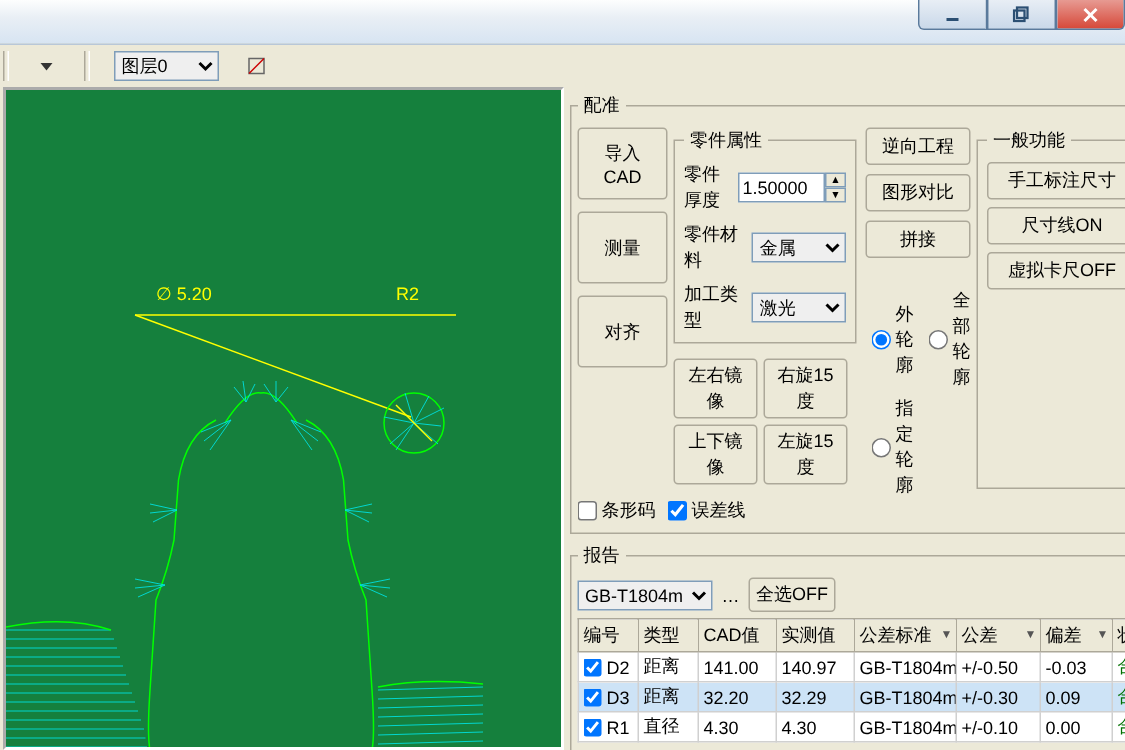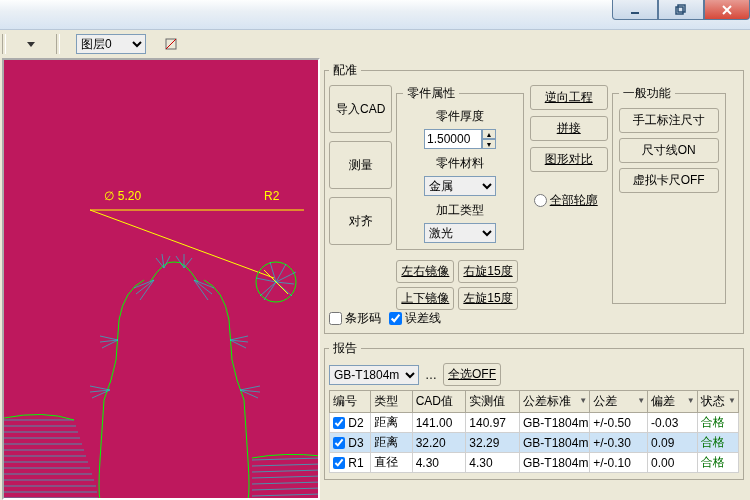--- a/index.html
+++ b/index.html
@@ -14,46 +14,46 @@
 .tbtn svg { width: 12px; height: 12px; }
 
 
 .toolbar { height: 28px; display: flex; align-items: center; padding-left: 2px; gap: 16px; background: #ece9d8; }
 .toolbar .sep { width: 4px; height: 20px; border-left: 1px solid #aca899; border-right: 1px solid #fff; }
 .toolbar select { height: 20px; font-size: 12px; }
 .tb-icon { width: 18px; height: 18px; display: inline-flex; align-items: center; justify-content: center; }
 
 
 .main { display: flex; height: 442px; }
-.canvas-wrap { width: 318px; border: 2px inset #fff; background: #be185d; position: relative; overflow: hidden; margin: 0 2px; }
+.canvas-wrap { width: 374px; border: 2px inset #fff; background: #15803d; position: relative; overflow: hidden; margin: 0 2px; }
 .canvas-wrap svg { position: absolute; top: 0; left: 0; }
 
 .right { flex: 1; padding: 4px 6px 0 2px; overflow: hidden; }
 
 fieldset { border: 1px solid #aca899; margin-bottom: 6px; padding: 6px 4px 6px 4px; position: relative; }
 fieldset > legend { padding: 0 4px; }
 
 .row { display: flex; align-items: center; gap: 4px; }
 .btn { background: #ece9d8; border: 1px solid #aca899; border-radius: 3px; padding: 3px 6px; cursor: pointer; min-width: 60px; text-align: center; }
 .btn.tall { height: 48px; display: flex; align-items: center; justify-content: center; }
-.btn.small { min-width: 56px; padding: 2px 4px; text-decoration: underline; }
+.btn.small { min-width: 56px; padding: 2px 4px; }
 .input-combo { display: inline-flex; align-items: flex-end; }
 .input-combo input { width: 58px; height: 20px; border: 1px solid #7f9db9; padding-left: 2px; }
 .input-combo .spin { display: flex; flex-direction: column; }
 .input-combo .spin button { width: 14px; height: 10px; font-size: 7px; line-height: 7px; border: 1px solid #7f9db9; background: #ece9d8; padding: 0; }
 select.combo { height: 20px; border: 1px solid #7f9db9; }
 
 
 .pz-body { display: flex; gap: 4px; }
 .pz-col1 { display: flex; flex-direction: column; gap: 8px; }
 .pz-attr { border: 1px solid #aca899; padding: 6px 6px; }
 .pz-attr legend { padding: 0 4px; }
-.pz-attr .row { margin-bottom: 6px; flex-direction: column; }
+.pz-attr .row { margin-bottom: 6px; }
 .pz-attr .row:last-child { margin-bottom: 0; }
-.pz-col3 { display: flex; flex-direction: column; gap: 6px; margin-left: 2px; text-decoration: underline; }
+.pz-col3 { display: flex; flex-direction: column; gap: 6px; margin-left: 2px; }
 .pz-gen { border: 1px solid #aca899; padding: 6px 6px; }
 .pz-gen .btn { width: 100px; margin-bottom: 5px; display: block; }
 .pz-gen .btn:last-child { margin-bottom: 0; }
 
 .pz-row2 .mirror-grid { display: grid; grid-template-columns: auto auto; gap: 4px; margin-right: 6px; }
 .radio-grid { display: grid; grid-template-columns: auto auto; gap: 4px 10px; margin-left: 4px; }
 .radio-grid label { display: flex; align-items: center; gap: 3px; }
 
 .pz-row3 { gap: 8px; margin-top: 0; }
 .pz-row3 label { display: flex; align-items: center; gap: 3px; }
@@ -235,26 +235,34 @@
             <div class="mirror-grid">
               <div class="btn small">左右镜像</div>
               <div class="btn small">右旋15度</div>
               <div class="btn small">上下镜像</div>
               <div class="btn small">左旋15度</div>
             </div>
           </div>
         </div>
         <div class="pz-col3">
           <div class="btn">逆向工程</div>
+          <div class="btn">图形对比</div>
           <div class="btn">拼接</div>
-          <div class="btn">图形对比</div>
           <div class="radio-grid" style="margin-top:14px">
+            <label>
+                <input type="radio" name="contour" checked="" style=""> 
+                <span>外轮廓</span>
+              </label>
             <label>
                 <input type="radio" name="contour" style=""> 
                 <span>全部轮廓</span>
+              </label>
+            <label>
+                <input type="radio" name="contour" style=""> 
+                <span>指定轮廓</span>
               </label>
           </div>
         </div>
         <fieldset class="pz-gen">
           <legend>一般功能</legend>
           <div class="btn">手工标注尺寸</div>
           <div class="btn">尺寸线ON</div>
           <div class="btn">虚拟卡尺OFF</div>
         </fieldset>
       </div>

